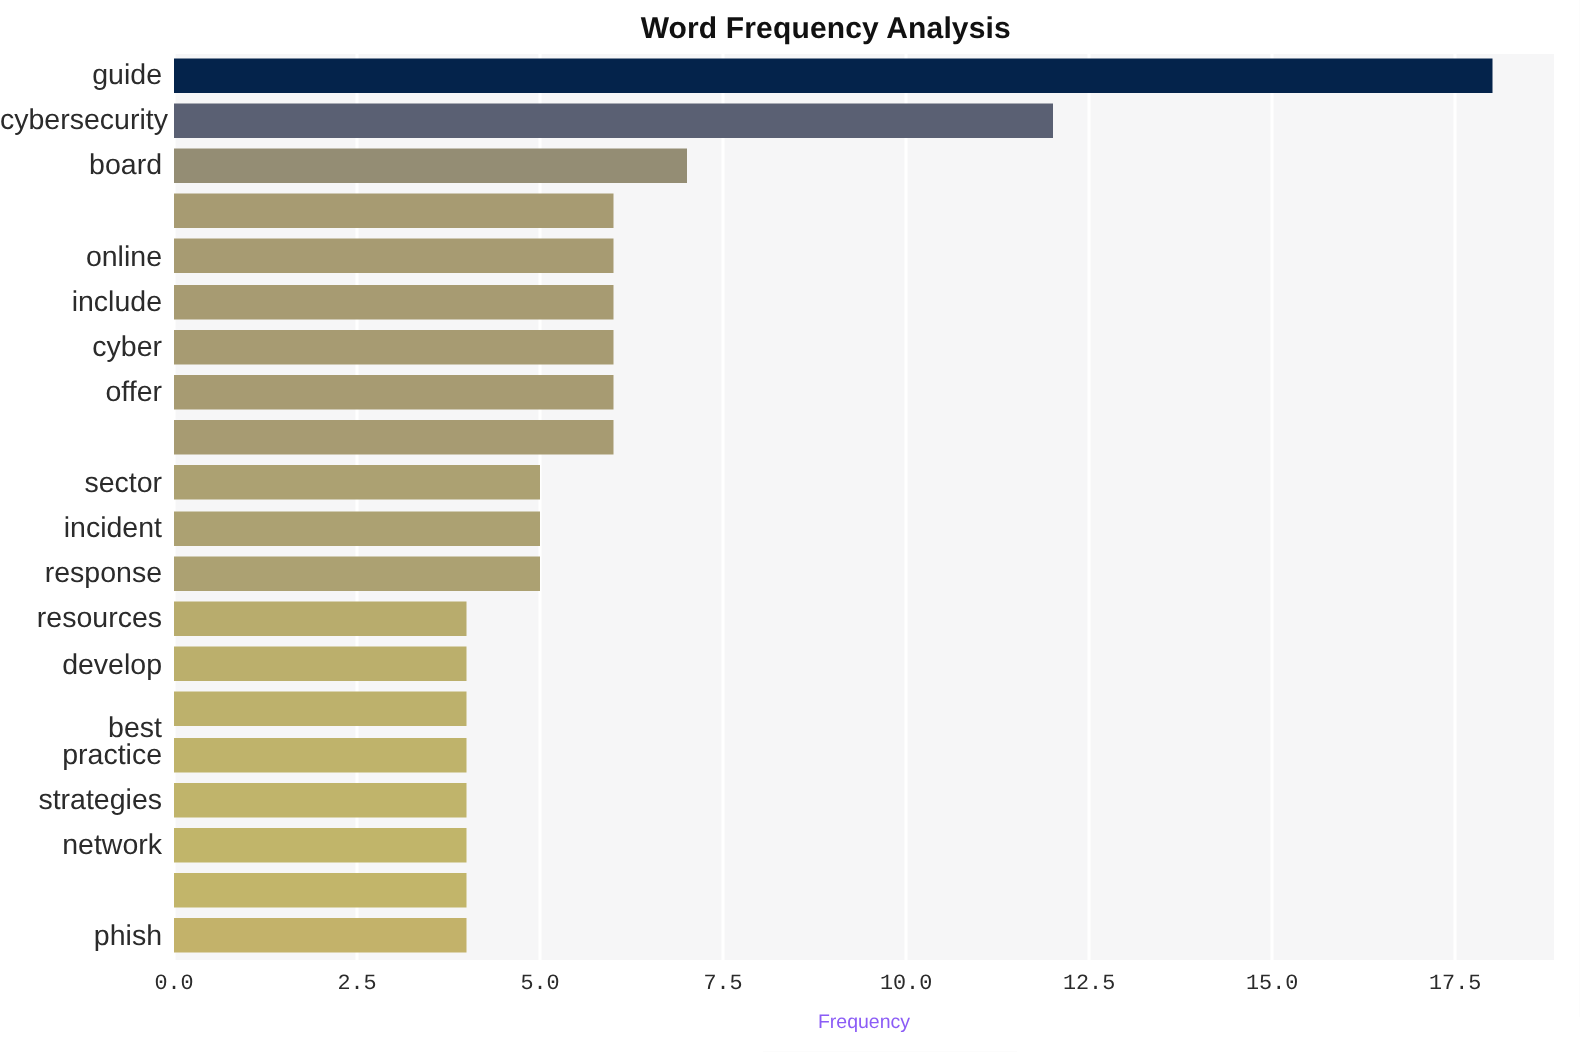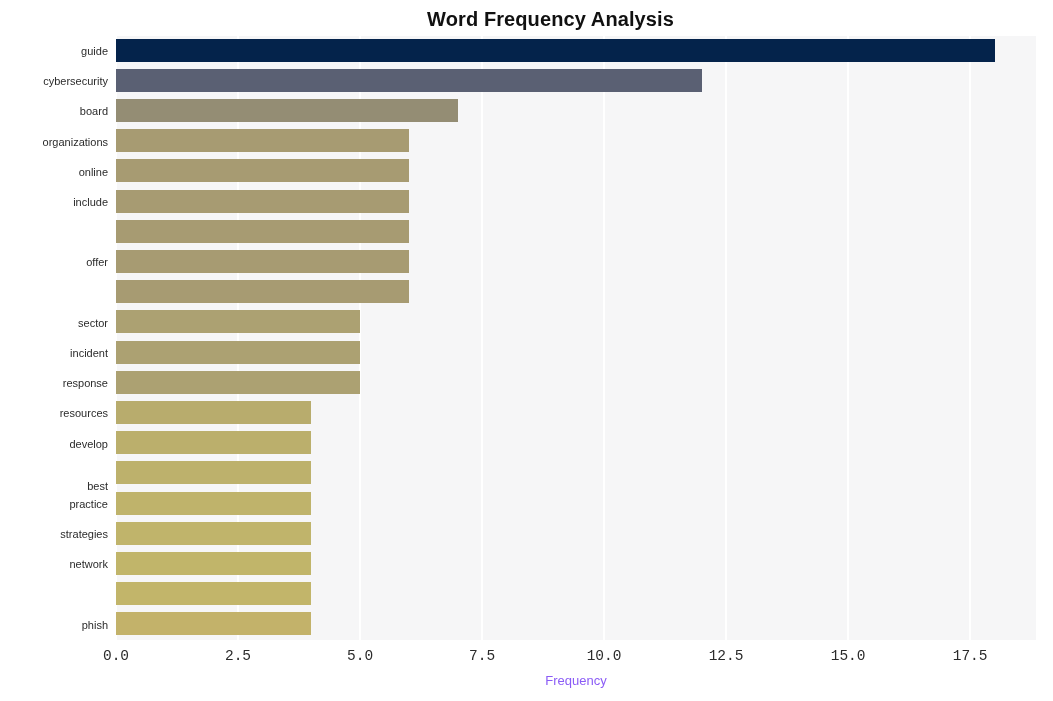--- a/index.html
+++ b/index.html
@@ -55,21 +55,21 @@
   #y-axis{
     position:absolute;
     left:0;top:36px;
     width:108px;height:604px;
   }
   .ytick{
     position:absolute;
     right:0;
     width:108px;
     text-align:right;
-    font-size:11px;
+    font-size:19px;
     color:#2b2b2b;
     height:28.25px;
     line-height:28.25px;
     white-space:nowrap;
   }
   
   #x-axis{
     position:absolute;
     left:116px;top:640px;
     width:920px;height:30px;font-family:Liberation Mono, monospace;
@@ -95,23 +95,23 @@
 <body>
 
 <div id="figure">
 
   <div id="chart-title">Word Frequency Analysis</div>
 
   <div id="y-axis">
       <div class="ytick" style="top: 0px; height: 30.2px; line-height: 30.2px;">guide</div>
       <div class="ytick" style="top: 30.2px; height: 30.2px; line-height: 30.2px;">cybersecurity</div>
       <div class="ytick" style="top: 60.4px; height: 30.2px; line-height: 30.2px;">board</div>
-      <div class="ytick" style="top: 90.6px; height: 30.2px; line-height: 30.2px;">organizations</div>
       <div class="ytick" style="top: 120.8px; height: 30.2px; line-height: 30.2px;">online</div>
       <div class="ytick" style="top: 151px; height: 30.2px; line-height: 30.2px;">include</div>
+      <div class="ytick" style="top: 181.2px; height: 30.2px; line-height: 30.2px;">cyber</div>
       <div class="ytick" style="top: 211.4px; height: 30.2px; line-height: 30.2px;">offer</div>
       <div class="ytick" style="top: 271.8px; height: 30.2px; line-height: 30.2px;">sector</div>
       <div class="ytick" style="top: 302px; height: 30.2px; line-height: 30.2px;">incident</div>
       <div class="ytick" style="top: 332.2px; height: 30.2px; line-height: 30.2px;">response</div>
       <div class="ytick" style="top: 362.4px; height: 30.2px; line-height: 30.2px; margin-left: 20px;">resources</div>
       <div class="ytick" style="top: 392.6px; height: 30.2px; line-height: 30.2px;">develop</div>
       <div class="ytick" style="top: 422.8px; height: 30.2px; line-height: 30.2px; margin-top: 12px;">best</div>
       <div class="ytick" style="top: 453px; height: 30.2px; line-height: 30.2px;">practice</div>
       <div class="ytick" style="top: 483.2px; height: 30.2px; line-height: 30.2px;">strategies</div>
       <div class="ytick" style="top: 513.4px; height: 30.2px; line-height: 30.2px;">network</div>

